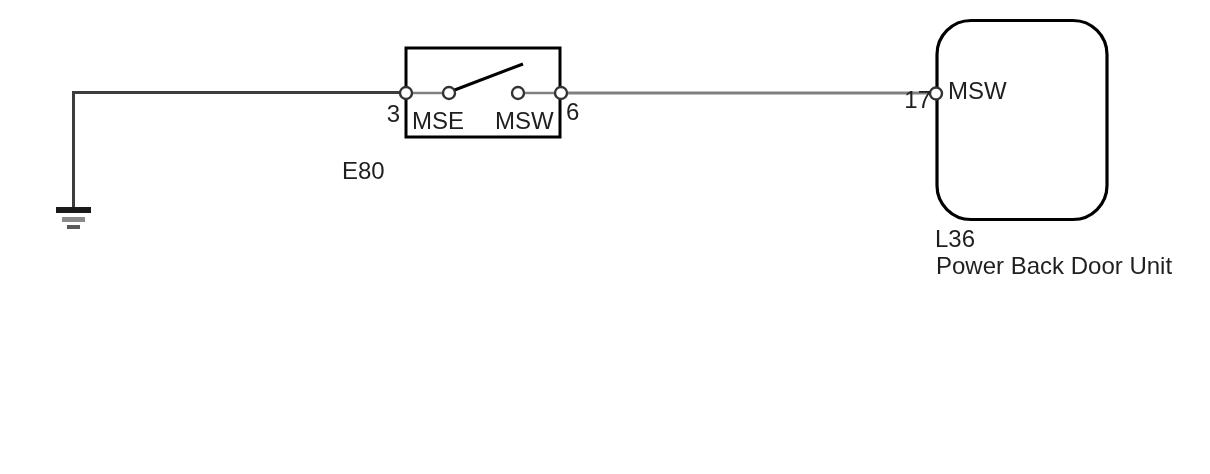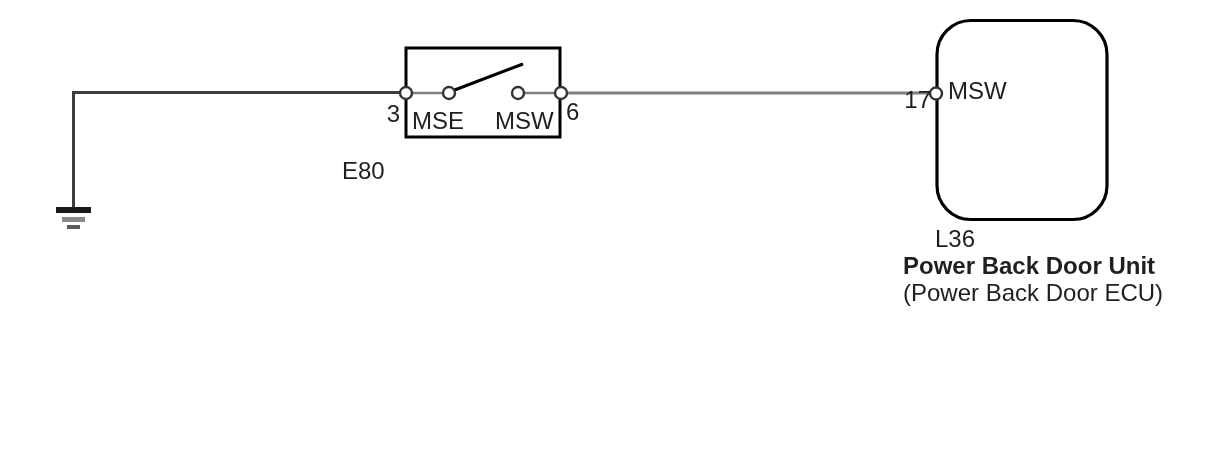--- a/index.html
+++ b/index.html
@@ -72,16 +72,15 @@
 
   <div class="lbl" style="left:412px; top:110px;">MSE</div>
   <div class="lbl" style="left:495px; top:110px;">MSW</div>
 
   <div class="lbl" style="left:342px; top:160px;">E80</div>
 
   <div class="lbl" style="left:948px; top:80px;">MSW</div>
   <div class="lbl right" style="left:893px; top:89px; width:38px;">17</div>
 
   <div class="lbl" style="left:935px; top:228px;">L36</div>
-  <div class="lbl" style="left:903px; top:255px;font-weight:bold;">Power Back Door Unit</div>
-  <div class="lbl" style="left:903px; top:282px;">(Power Back Door ECU)</div>
+  <div class="lbl" style="left:936px; top:255px;">Power Back Door Unit</div>
 
 </div>
 
 </body></html>

